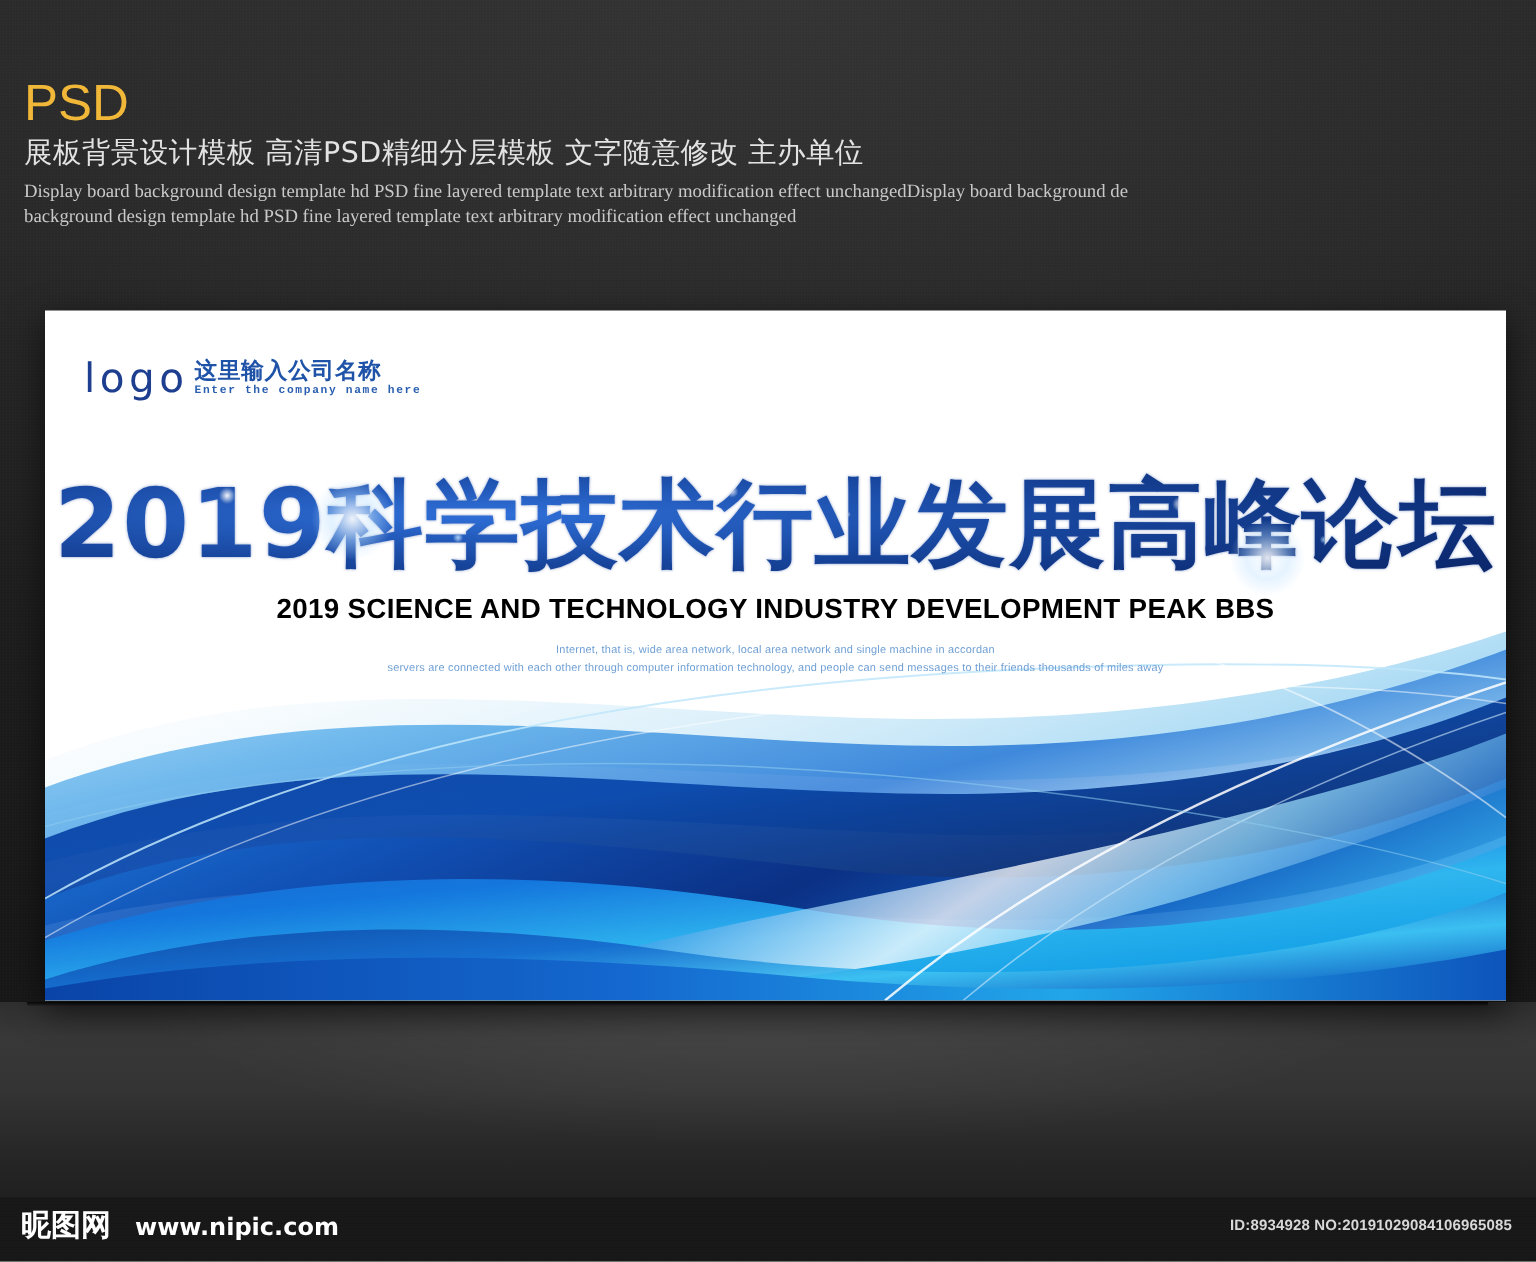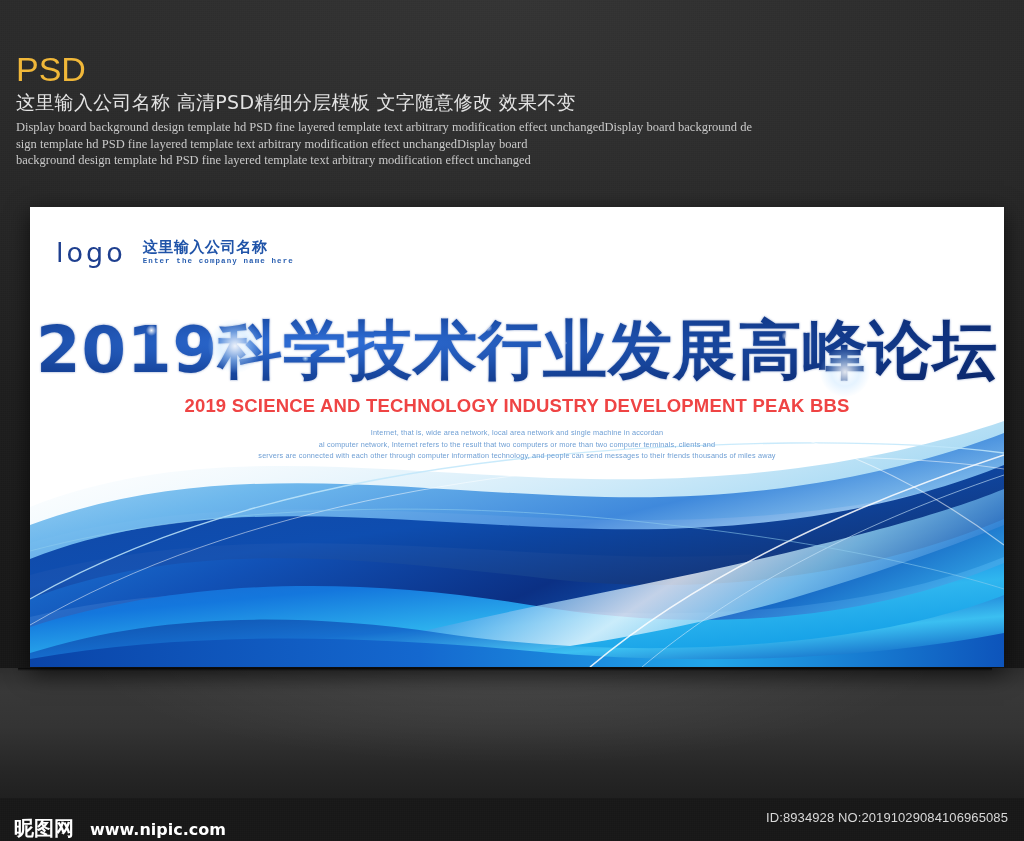--- a/index.html
+++ b/index.html
@@ -35,21 +35,21 @@
   .floor-line{position:absolute;left:18px;top:668px;width:974px;height:3px;
     background:linear-gradient(180deg, rgba(0,0,0,.85), rgba(0,0,0,0));}
   
   .poster{position:absolute;left:30px;top:207px;width:974px;height:460px;
     background:#ffffff;overflow:hidden;
     box-shadow:0 6px 22px rgba(0,0,0,.65);}
   
   .logo-row{position:absolute;left:26px;top:32px;display:flex;align-items:flex-end;}
   .logo-word{font-family:"DejaVu Sans",sans-serif;font-size:27px;line-height:27px;
     font-weight:400;color:#1e3f8f;letter-spacing:3px;}
-  .logo-cn-wrap{margin-left:17px;margin-bottom:0px;}
+  .logo-cn-wrap{margin-left:4px;margin-bottom:0px;}
   .logo-cn{font-family:"DejaVu Sans",sans-serif;font-size:15px;line-height:16px;
     color:#1f53a8;font-weight:700;letter-spacing:.6px;}
   .logo-en{font-family:Liberation Mono, monospace;font-size:7.5px;line-height:10px;
     color:#2a5fb0;letter-spacing:1.1px;font-weight:700;margin-top:1px;}
   
   .title-wrap{position:absolute;left:0;top:108px;width:974px;text-align:center;}
   .main-title{
     display:inline-block;
     font-family:"DejaVu Sans",sans-serif;
     font-size:64px;line-height:70px;font-weight:700;letter-spacing:1px;
@@ -67,45 +67,44 @@
     filter:drop-shadow(0 0 1px rgba(20,60,150,.5));
   }
   .title-glow1{position:absolute;left:178px;top:112px;width:54px;height:54px;border-radius:50%;
     background:radial-gradient(circle, rgba(255,255,255,.92) 0%, rgba(190,225,255,.45) 38%, rgba(255,255,255,0) 72%);
     pointer-events:none;}
   .title-glow2{position:absolute;left:790px;top:140px;width:50px;height:50px;border-radius:50%;
     background:radial-gradient(circle, rgba(255,255,255,.88) 0%, rgba(190,225,255,.4) 40%, rgba(255,255,255,0) 72%);
     pointer-events:none;}
   .sub-en{position:absolute;left:0;top:188px;width:974px;text-align:center;
     font-family:"Liberation Sans",sans-serif;font-size:18.5px;line-height:22px;
-    font-weight:700;color:#ef4444;letter-spacing:.2px;}
+    font-weight:700;color:#000000;letter-spacing:.2px;}
   .para{position:absolute;left:0;top:220px;width:974px;text-align:center;
     font-family:Liberation Sans, sans-serif;font-size:7.3px;line-height:11.5px;
     color:#6f9fd4;letter-spacing:.15px;}
   .para div{white-space:nowrap;}
   .orgrow{position:absolute;left:0;top:263px;width:974px;text-align:center;
     font-family:"DejaVu Sans",sans-serif;font-size:10.2px;line-height:14px;
     font-weight:700;color:#14397f;letter-spacing:.2px;}
   .orgrow span{margin:0 11px;}
   
   .waves{position:absolute;left:0;top:0;width:974px;height:460px;pointer-events:none;}
   .waves svg{display:block;width:974px;height:460px;}
 </style>
 </head>
 <body>
 
 <div class="stage">
   <div class="noise"></div>
 
   <div class="header">
     <div class="psd">PSD</div>
-    <div class="hdr-cn">这里输入公司名称 高清PSD精细分层模板 文字随意修改 效果不变</div>
+    <div class="hdr-cn">展板背景设计模板 高清PSD精细分层模板 文字随意修改 主办单位</div>
     <div class="hdr-en">
       <div>Display board background design template hd PSD fine layered template text arbitrary modification effect unchangedDisplay board background de</div>
-      <div>sign template hd PSD fine layered template text arbitrary modification effect unchangedDisplay board</div>
       <div>background design template hd PSD fine layered template text arbitrary modification effect unchanged</div>
     </div>
   </div>
 
   <div class="floor"></div>
   <div class="floor-glow"></div>
   <div class="floor-line"></div>
 
   <div class="poster">
 
@@ -200,24 +199,23 @@
     <div class="title-wrap">
       <div class="main-title">2019科学技术行业发展高峰论坛</div>
     </div>
     <div class="title-glow1"></div>
     <div class="title-glow2"></div>
 
     <div class="sub-en">2019 SCIENCE AND TECHNOLOGY INDUSTRY DEVELOPMENT PEAK BBS</div>
 
     <div class="para">
       <div>Internet, that is, wide area network, local area network and single machine in accordan</div>
-      <div>al computer network, Internet refers to the result that two computers or more than two computer terminals, clients and</div>
       <div>servers are connected with each other through computer information technology, and people can send messages to their friends thousands of miles away</div>
     </div>
 
   </div>
 
   <div style="position:absolute;left:14px;top:805px;display:flex;align-items:baseline;">
-    <span style="font-family:'DejaVu Sans',sans-serif;font-size:20px;line-height:22px;font-weight:700;color:#ffffff;letter-spacing:0px;margin-top:12px;">昵图网</span>
+    <span style="font-family:'DejaVu Sans',sans-serif;font-size:20px;line-height:22px;font-weight:700;color:#ffffff;letter-spacing:0px;">昵图网</span>
     <span style="margin-left:16px;font-family:'DejaVu Sans',sans-serif;font-size:16px;line-height:18px;font-weight:700;color:#ffffff;letter-spacing:0px;">www.nipic.com</span>
   </div>
-  <div style="position:absolute;right:16px;top:811px;font-family:'Liberation Sans',sans-serif;font-size:13px;line-height:14px;color:#d8d8d8;letter-spacing:.1px;">ID:8934928 NO:20191029084106965085</div>
+  <div style="position:absolute;right:16px;top:811px;font-family:'Liberation Sans',sans-serif;font-size:10px;line-height:14px;color:#d8d8d8;letter-spacing:.1px;font-weight:bold;">ID:8934928 NO:20191029084106965085</div>
 </div>
 
 </body></html>

